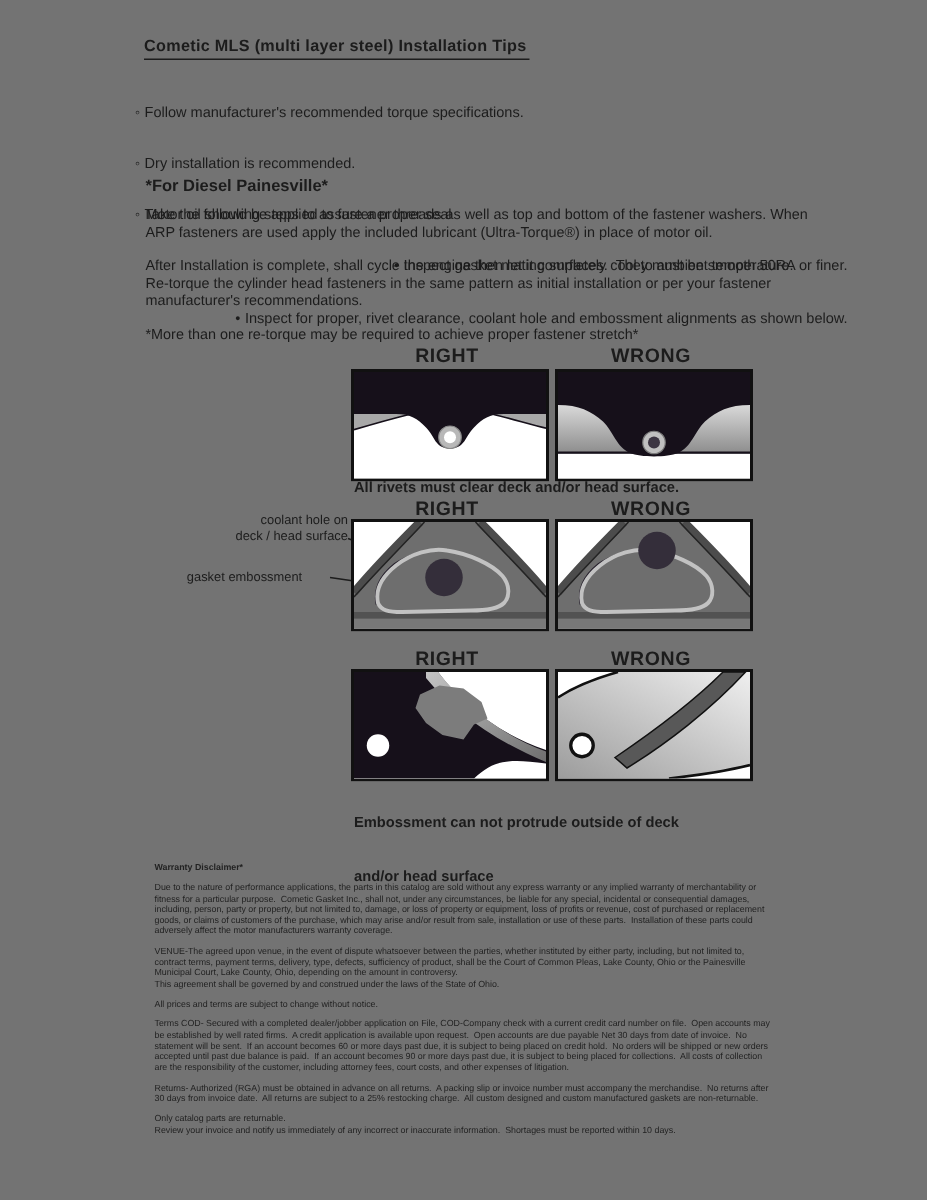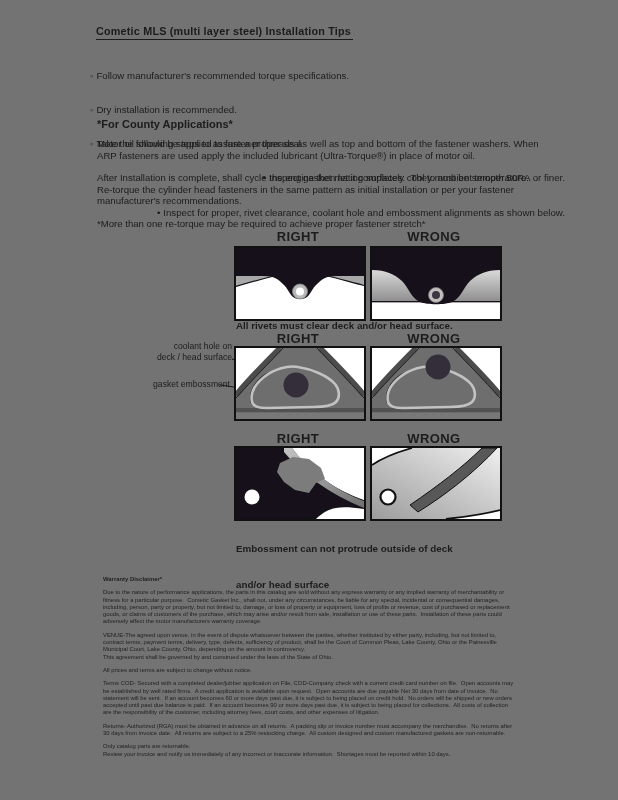--- a/index.html
+++ b/index.html
@@ -41,21 +41,21 @@
 
   <div class="tips">
     <div class="tip l1">Follow manufacturer's recommended torque specifications.</div>
     <div class="tip l1">Dry installation is recommended.</div>
     <div class="tip l1">Take the following steps to assure a proper seal</div>
     <div class="tip l2">Inspect gasket mating surfaces.  They must be smooth 50RA or finer.</div>
     <div class="tip l2">Inspect for proper, rivet clearance, coolant hole and embossment alignments as shown below.</div>
   </div>
 
   <div class="diesel">
-    <div class="diesel-heading">*For County Applications*</div>
+    <div class="diesel-heading">*For Diesel Painesville*</div>
     <div class="para">Motor oil should be applied to fastener threads as well as top and bottom of the fastener washers. When ARP fasteners are used apply the included lubricant (Ultra-Torque®) in place of motor oil.</div>
     <div class="para">After Installation is complete, shall cycle the engine then let it completely cool to ambient temperature. Re-torque the cylinder head fasteners in the same pattern as initial installation or per your fastener manufacturer's recommendations.</div>
     <div class="para">*More than one re-torque may be required to achieve proper fastener stretch*</div>
   </div>
 
   <div class="rw-label" style="left:232px;top:229px;">RIGHT</div>
   <div class="rw-label" style="left:368px;top:229px;">WRONG</div>
 
   <div class="fig-box" style="left:234px;top:246px;">
     <svg width="128" height="71" viewBox="0 0 128 71">
@@ -90,21 +90,21 @@
 
   <div class="fig-caption" style="left:236px;top:320px;">All rivets must clear deck and/or head surface.</div>
 
   <div class="rw-label" style="left:232px;top:331px;">RIGHT</div>
   <div class="rw-label" style="left:368px;top:331px;">WRONG</div>
 
   <div class="callout" style="left:120px;top:341px;width:112px;">
     <div>coolant hole on</div>
     <div>deck / head surface</div>
   </div>
-  <div class="callout" style="left:116px;top:379px;width:114px;">gasket embossment</div>
+  <div class="callout" style="left:106px;top:379px;width:114px;text-align:center;">gasket embossment</div>
 
   <svg class="leader-overlay" width="170" height="56" viewBox="0 0 170 56">
     <line x1="92" y1="19" x2="157" y2="43" stroke="#1c1c1c" stroke-width="1.1"></line>
     <line x1="80" y1="45" x2="121" y2="51" stroke="#1c1c1c" stroke-width="1.1"></line>
   </svg>
 
   <div class="fig-box" style="left:234px;top:346px;">
     <svg width="128" height="71" viewBox="0 0 128 71">
       <rect width="128" height="71" fill="#6e6e6e"></rect>
       <rect y="60" width="128" height="4.5" fill="#525252"></rect>

